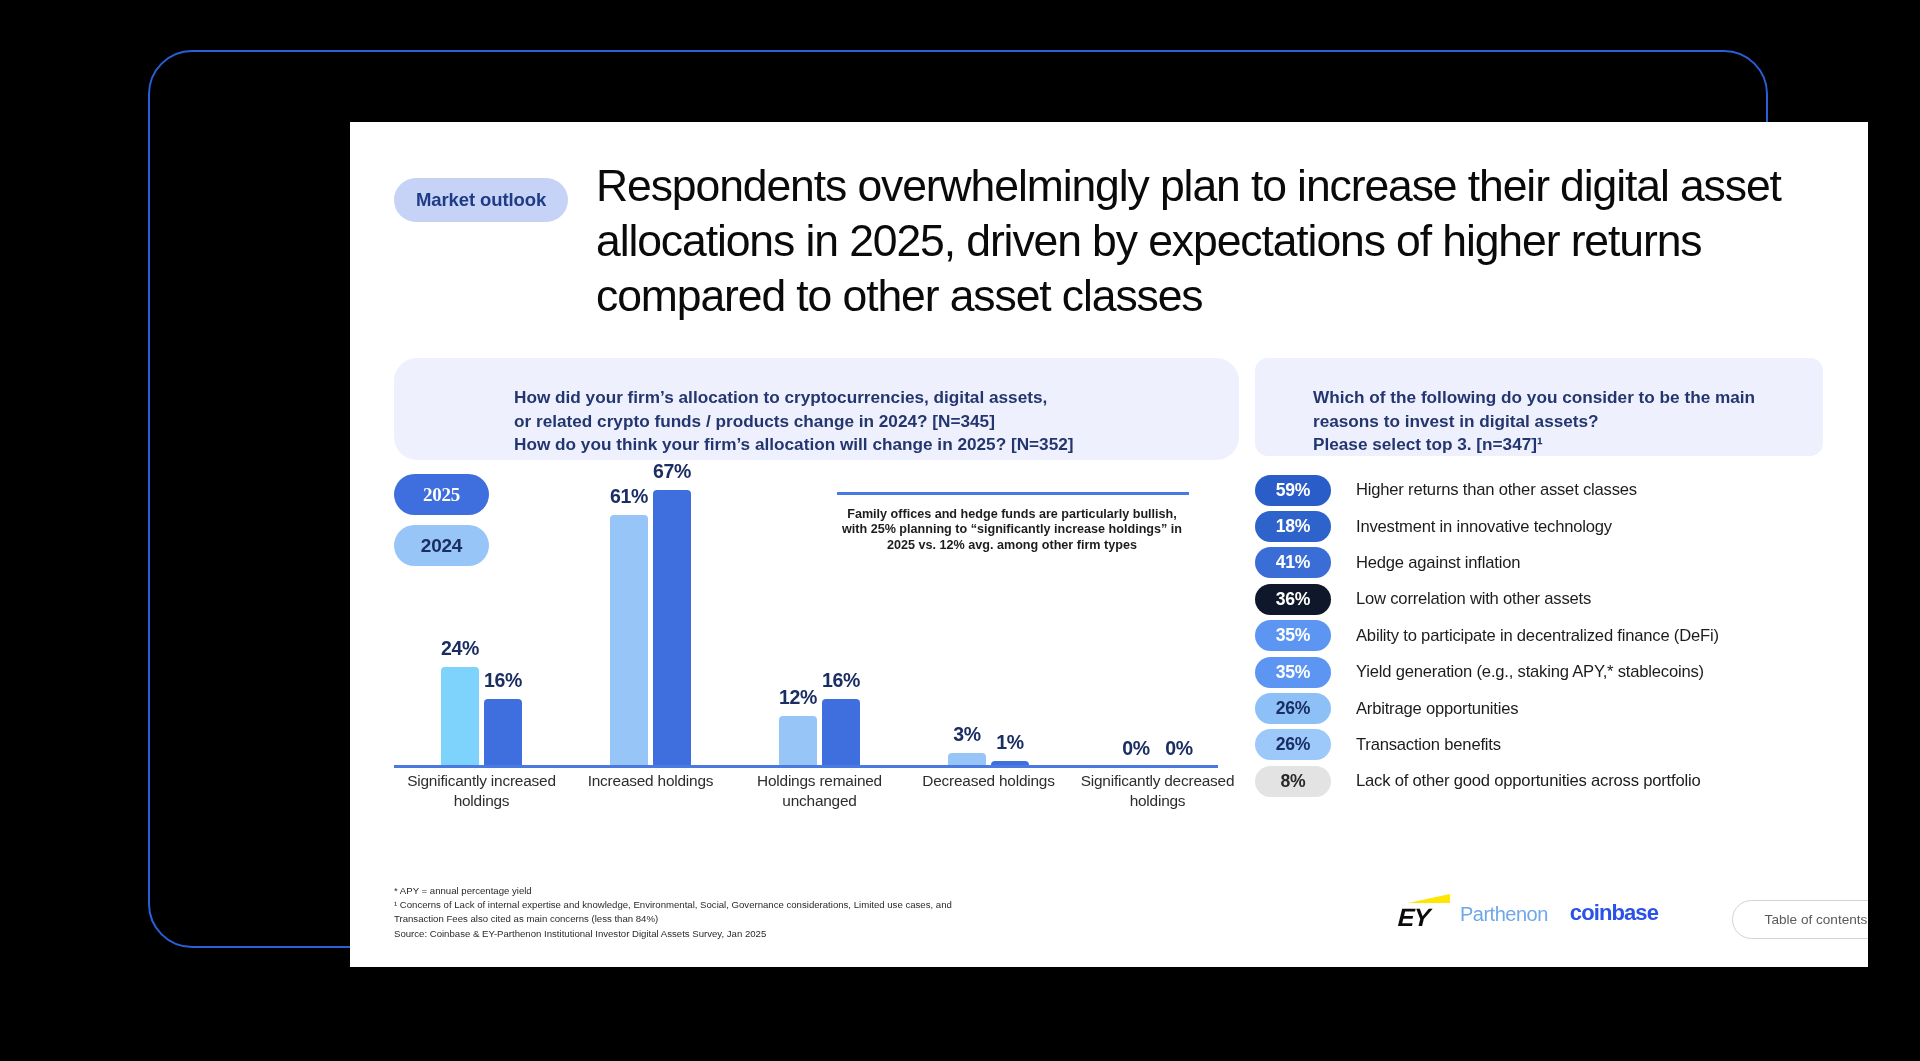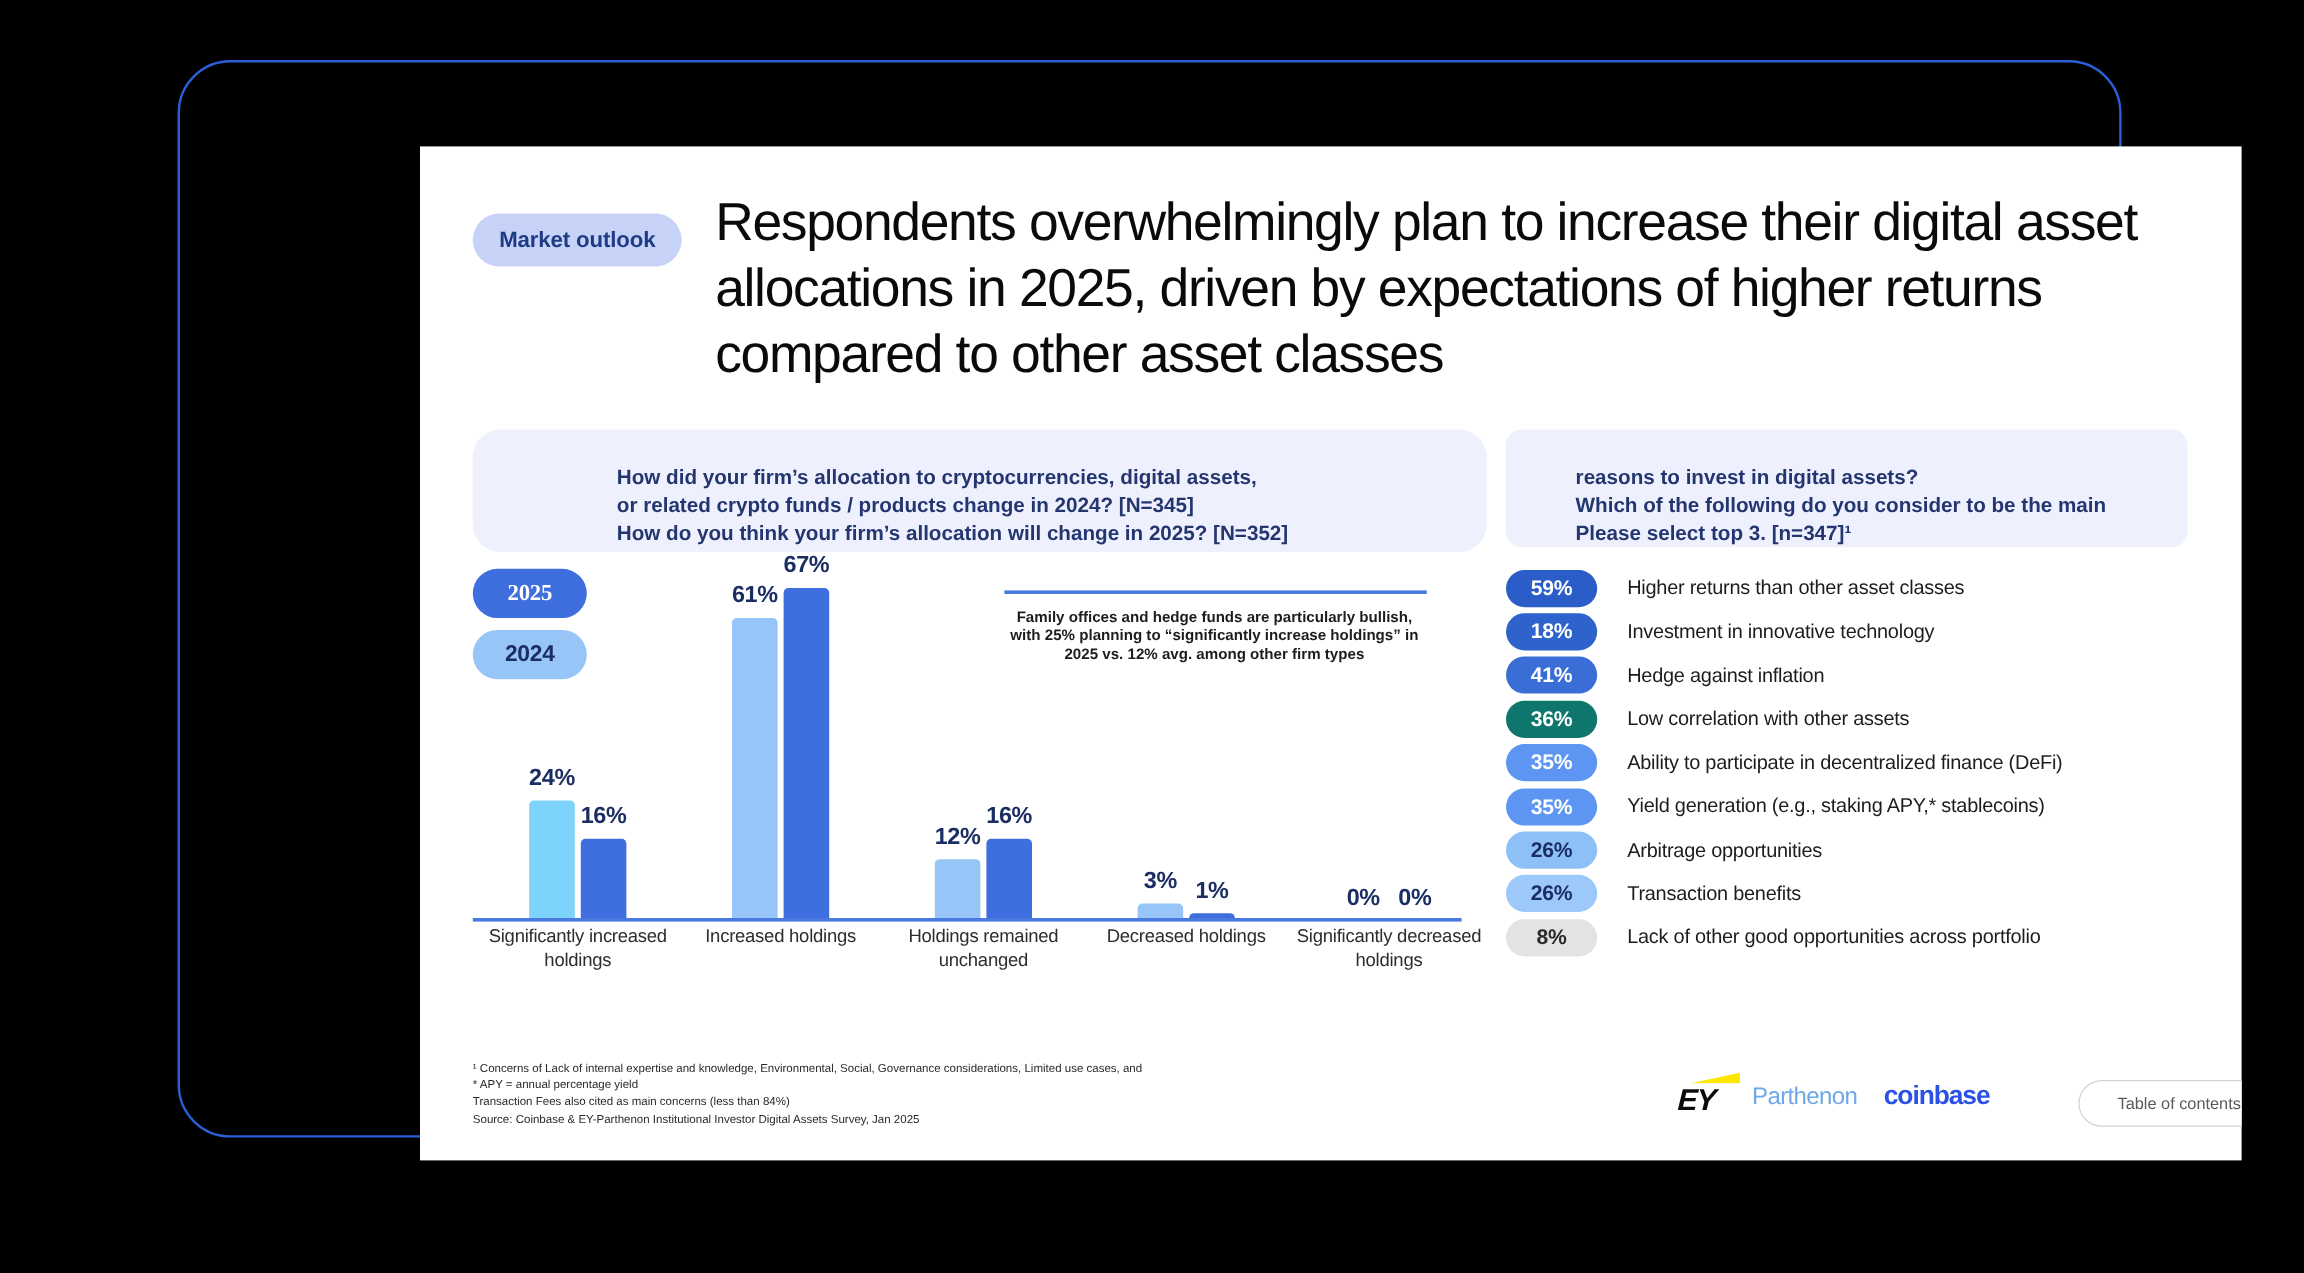--- a/index.html
+++ b/index.html
@@ -258,22 +258,22 @@
       <div id="page-title">Respondents overwhelmingly plan to increase their digital asset allocations in 2025, driven by expectations of higher returns compared to other asset classes</div>
     </div>
 
     <div class="question-box" id="question-left">
       <div class="qline">How did your firm’s allocation to cryptocurrencies, digital assets,</div>
       <div class="qline">or related crypto funds / products change in 2024? [N=345]</div>
       <div class="qline">How do you think your firm’s allocation will change in 2025? [N=352]</div>
     </div>
 
     <div class="question-box" id="question-right">
+      <div class="qline">Which of the following do you consider to be the main</div>
       <div class="qline">reasons to invest in digital assets?</div>
-      <div class="qline">Which of the following do you consider to be the main</div>
       <div class="qline">Please select top 3. [n=347]¹</div>
     </div>
 
     <div id="chart-panel">
 
       <div id="legend">
         <div class="legend-pill legend-2025" style="background: rgb(63, 111, 223); font-family: Liberation Serif, serif;">2025</div>
         <div class="legend-pill legend-2024" style="background: rgb(151, 197, 247);">2024</div>
       </div>
 
@@ -351,21 +351,21 @@
         </div>
         <div class="reason-row">
           <div class="reason-badge" style="background: rgb(47, 99, 204); color: rgb(255, 255, 255);">18%</div>
           <div class="reason-label">Investment in innovative technology</div>
         </div>
         <div class="reason-row">
           <div class="reason-badge" style="background: rgb(58, 110, 214); color: rgb(255, 255, 255);">41%</div>
           <div class="reason-label">Hedge against inflation</div>
         </div>
         <div class="reason-row">
-          <div class="reason-badge" style="background: #0f766e; color: rgb(255, 255, 255);">36%</div>
+          <div class="reason-badge" style="background: #0f172a; color: rgb(255, 255, 255);">36%</div>
           <div class="reason-label">Low correlation with other assets</div>
         </div>
         <div class="reason-row">
           <div class="reason-badge" style="background: rgb(93, 149, 242); color: rgb(255, 255, 255);">35%</div>
           <div class="reason-label">Ability to participate in decentralized finance (DeFi)</div>
         </div>
         <div class="reason-row">
           <div class="reason-badge" style="background: rgb(93, 149, 242); color: rgb(255, 255, 255);">35%</div>
           <div class="reason-label">Yield generation (e.g., staking APY,* stablecoins)</div>
         </div>
@@ -377,22 +377,22 @@
           <div class="reason-badge" style="background: rgb(156, 201, 250); color: rgb(27, 46, 99);">26%</div>
           <div class="reason-label">Transaction benefits</div>
         </div>
         <div class="reason-row">
           <div class="reason-badge" style="background: rgb(227, 227, 227); color: rgb(42, 42, 42);">8%</div>
           <div class="reason-label">Lack of other good opportunities across portfolio</div>
         </div>
       </div>
 
     <div id="footnotes">
+      <div>* APY = annual percentage yield</div>
       <div>¹ Concerns of Lack of internal expertise and knowledge, Environmental, Social, Governance considerations, Limited use cases, and</div>
-      <div>* APY = annual percentage yield</div>
       <div>Transaction Fees also cited as main concerns (less than 84%)</div>
       <div>Source: Coinbase &amp; EY-Parthenon Institutional Investor Digital Assets Survey, Jan 2025</div>
     </div>
 
     <div id="footer-brand">
       <div id="ey-logo">
         <div id="ey-stripe"></div>
         <div id="ey-text">EY</div>
       </div>
       <div id="parthenon-text">Parthenon</div>

